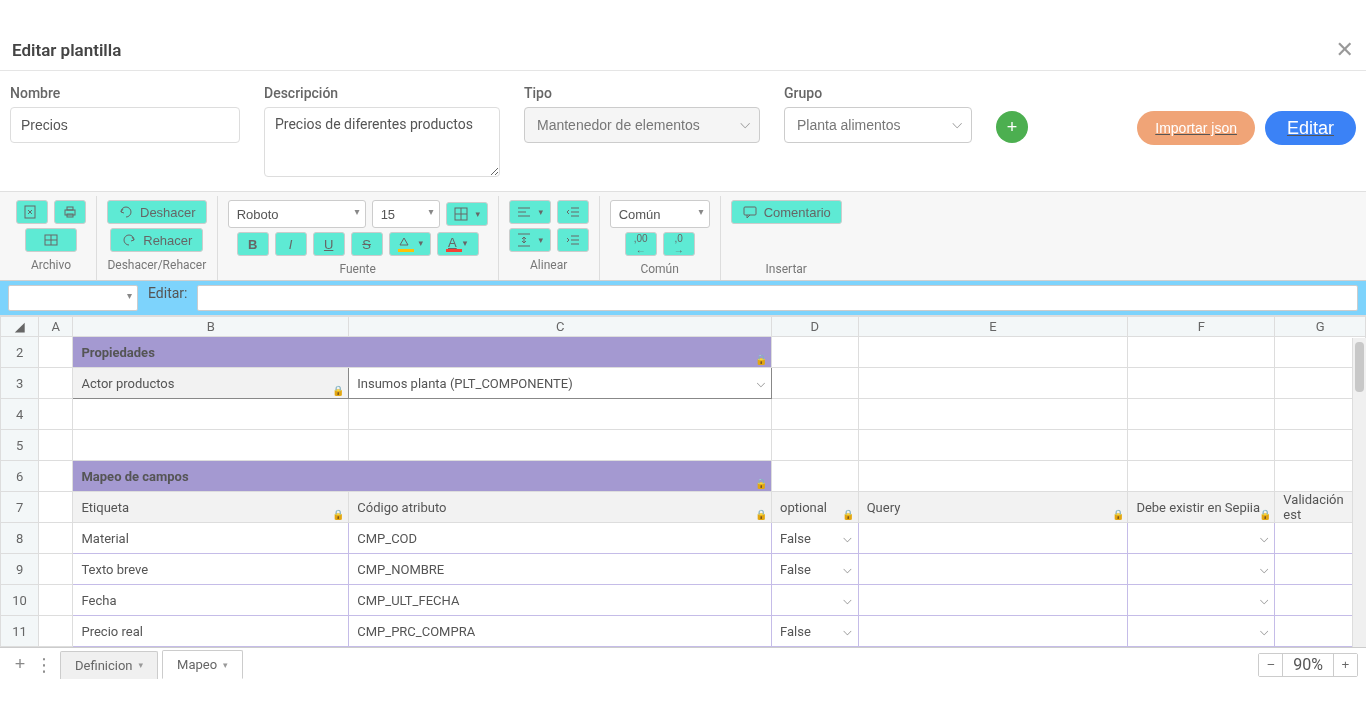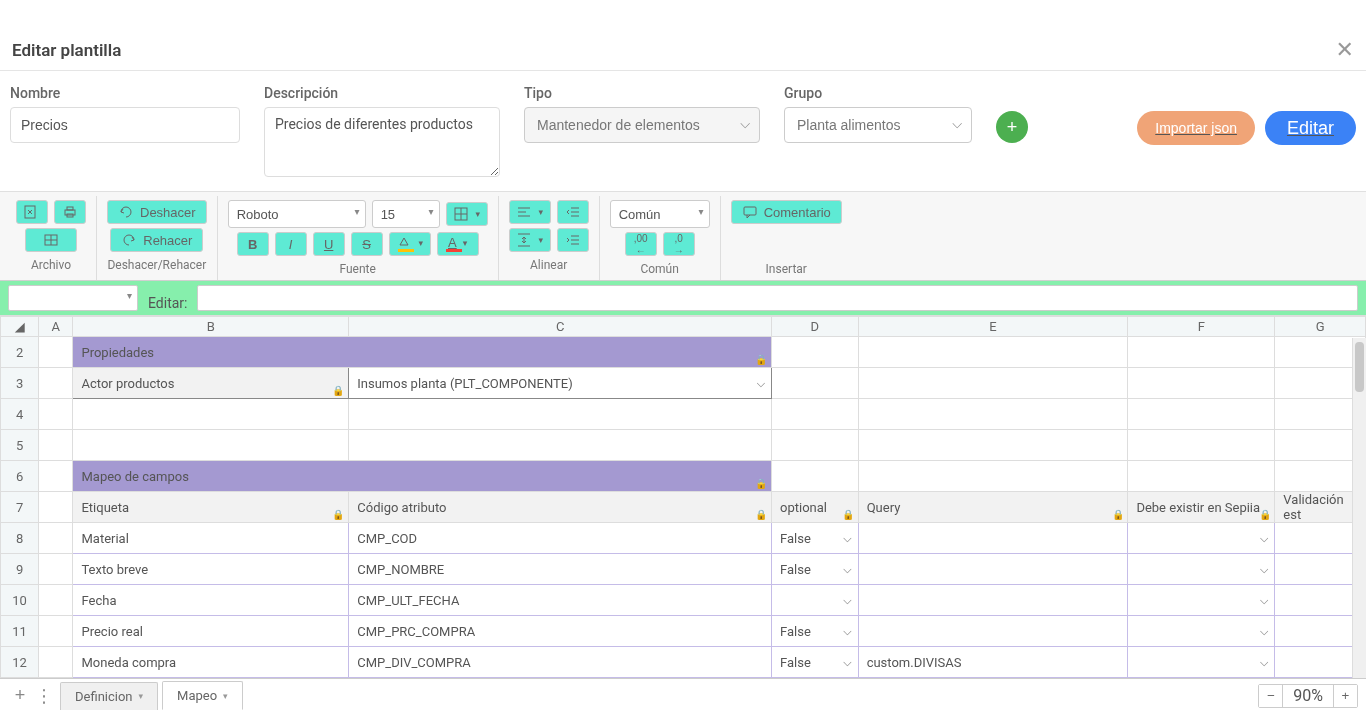--- a/index.html
+++ b/index.html
@@ -36,37 +36,37 @@
 .rbtn svg { width: 16px; height: 16px; }
 .rbtn.wide { min-width: 76px; justify-content: flex-start; padding: 0 10px; }
 .rselect { border: 1px solid #ccc; background: #fff; border-radius: 3px; height: 28px; padding: 0 22px 0 8px; font-size: 13px; color: #555; appearance: none; position: relative; }
 .rselect-wrap { position: relative; display: inline-block; }
 .rselect-wrap::after { content: "▾"; position: absolute; right: 6px; top: 6px; font-size: 10px; color: #888; pointer-events:none; }
 .font-b { font-weight: bold; } .font-i { font-style: italic; } .font-u { text-decoration: underline; } .font-s { text-decoration: line-through; }
 .color-swatch { width: 16px; height: 3px; display: inline-block; }
 .color-btn { position: relative; padding-bottom: 3px; }
 
 
-.formula-bar { display: flex; align-items: flex-end; padding: 4px 8px; gap: 10px; border-bottom: 1px solid #ddd; background: #86efac; }
+.formula-bar { display: flex; align-items: flex-start; padding: 4px 8px; gap: 10px; border-bottom: 1px solid #ddd; background: #7dd3fc; }
 .cell-ref { width: 130px; height: 26px; border: 1px solid #ccc; border-radius: 2px; padding: 0 6px; }
 .cell-ref-wrap { position: relative; width: 130px; }
 .cell-ref-wrap::after { content:"▾"; position:absolute; right:6px; top:5px; font-size:10px; color:#888; }
 .formula-label { font-size: 14px; color: #555; }
 .formula-input { flex: 1; height: 26px; border: 1px solid #ccc; border-radius: 2px; padding: 0 6px; }
 
 
 .sheet-wrap { position: relative; overflow: hidden; }
 .sheet { border-collapse: collapse; table-layout: fixed; width: 100%; }
 .sheet th, .sheet td { border: 1px solid #ddd; font-size: 13px; }
 .sheet th { background: #f3f7f8; color: #666; font-weight: normal; text-align: center; height: 20px; }
 .sheet .rowhdr { background: #f3f7f8; text-align: center; color: #666; width: 38px; }
 .sheet td { height: 31px; padding: 0 8px; color: #555; vertical-align: middle; position: relative; }
 .col-corner { width: 38px; }
 .col-A { width: 34px; } .col-B { width: 274px; } .col-C { width: 420px; } .col-D { width: 86px; } .col-E { width: 268px; } .col-F { width: 146px; } .col-G { width: 90px; }
-.purple-header { background: #a499d1 !important; color: #fff; font-weight: 400; }
+.purple-header { background: #a499d1 !important; color: #fff; font-weight: 700; }
 .grey-header td { background: #f2f2f2; }
 .lock-icon { position: absolute; right: 3px; bottom: 2px; font-size: 10px; color: #e0a060; }
 .dd-arrow { position: absolute; right: 6px; top: 9px; color: #888; font-size: 11px; }
 
 
 .field-row td { border: 1px solid #c5bce8; }
 .field-row .rowhdr { border: 1px solid #ddd; background:#f3f7f8; }
 .field-row td.empty-a { border:1px solid #ddd; background:#fff; }
 
 
@@ -401,32 +401,20 @@
     <td class="empty-a"></td>
     <td>Precio real</td>
     <td>CMP_PRC_COMPRA</td>
     <td><span>False</span><span class="dd-arrow">⌵</span></td>
     <td></td>
     <td>
             <span class="dd-arrow">⌵</span>
           </td>
     <td></td>
   </tr>
-  <tr class="field-row">
-    <td class="rowhdr">12</td>
-    <td class="empty-a"></td>
-    <td>Moneda compra</td>
-    <td>CMP_DIV_COMPRA</td>
-    <td><span>False</span><span class="dd-arrow">⌵</span></td>
-    <td>custom.DIVISAS</td>
-    <td>
-            <span class="dd-arrow">⌵</span>
-          </td>
-    <td></td>
-  </tr>
 </tbody>
     </table>
 <div class="scroll-right">
       <div class="thumb"></div>
     </div>
 </div>
 
 <div class="footer">
   <button class="ftab-btn">+</button>
   <button class="ftab-btn">⋮</button>

